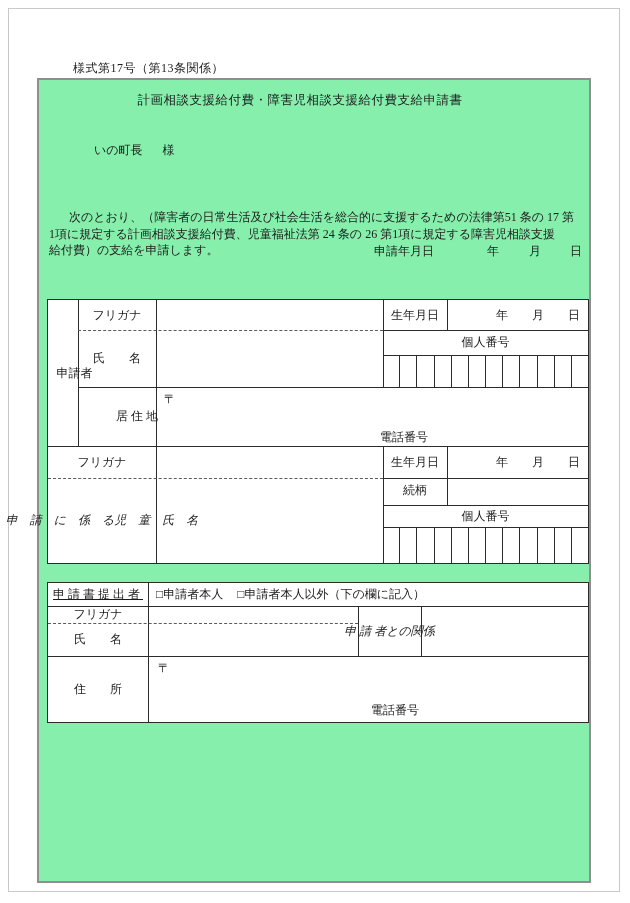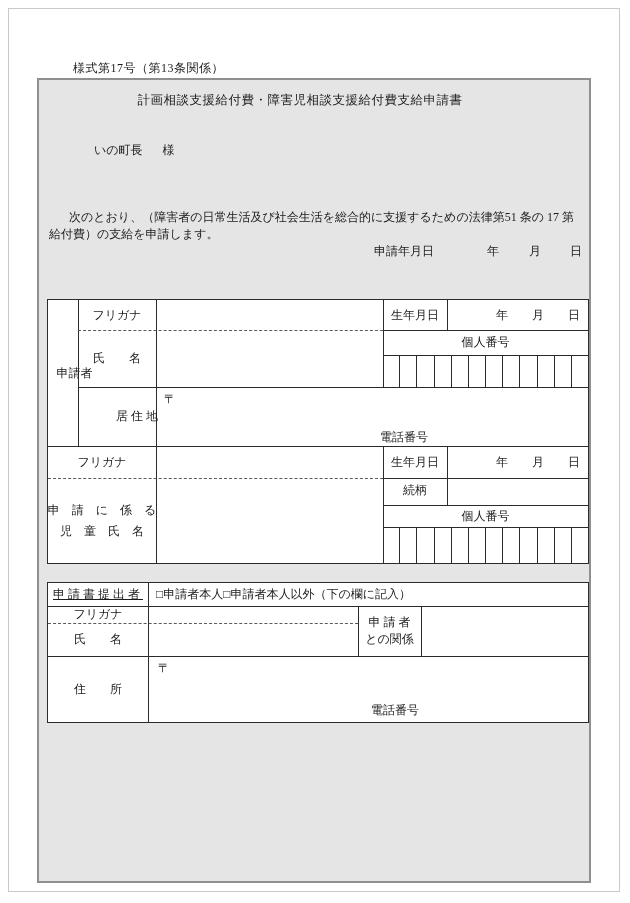--- a/index.html
+++ b/index.html
@@ -6,21 +6,21 @@
   body{
     width:630px;height:903px;position:relative;background:#ffffff;
     font-family:"Liberation Serif","DejaVu Serif",serif;
     color:#1c1c1c;font-size:12px;line-height:1.35;
     -webkit-font-smoothing:antialiased;
   }
   .page-border{position:absolute;left:8px;top:8px;width:612px;height:884px;
     border:1px solid #c9c9c9;box-sizing:border-box;pointer-events:none;}
   .form-number{position:absolute;left:73px;top:60px;letter-spacing:0.5px;}
   .form-box{position:absolute;left:37px;top:78px;width:554px;height:805px;
-    border:2px solid #8f8f8f;box-sizing:border-box;background:#e5e5e5;}
+    border:2px solid #8f8f8f;box-sizing:border-box;background:#86efac;}
   .fb-inner{position:absolute;left:0;top:0;right:0;bottom:0;}
   .title{position:absolute;left:0;right:28px;top:12px;text-align:center;
     font-size:12.5px;letter-spacing:0.5px;}
   .addressee{position:absolute;left:55px;top:62px;}
   .addressee .honorific{display:inline-block;margin-left:20px;}
   .body-text{position:absolute;left:10px;top:93px;width:530px;line-height:16.5px;margin-top:36px;}
   .body-text .l1{text-indent:20px;}
   .date-line{position:absolute;left:0;top:163px;width:554px;height:16px;}
   .date-line span{position:absolute;top:0;}
   .dl-label{left:335px;}
@@ -29,31 +29,31 @@
   .dl-day{left:531px;}
 
   .tbl{position:absolute;border:1px solid #2b2b2b;box-sizing:content-box;background:#fff;}
   .tbl1{left:8px;top:219px;width:540px;height:263px;}
   .tbl2{left:8px;top:502px;width:540px;height:139px;}
   .vl{position:absolute;width:0;border-left:1px solid #2b2b2b;}
   .hl{position:absolute;height:0;border-top:1px solid #2b2b2b;}
   .hl.dashed{border-top:1px dashed #5a5a5a;}
   .cell{position:absolute;display:flex;align-items:center;justify-content:center;
     text-align:center;box-sizing:border-box;white-space:pre;}
-  .cell.col{flex-direction:column;}
+  .cell.col{flex-direction:row;font-style:italic;}
   .cell.right{justify-content:flex-end;}
   .vert-label{width:30px;line-height:20px;letter-spacing:0;}
   .vert-label .stack{width:13px;word-break:break-all;text-align:center;}
   .digit-row{position:absolute;display:flex;}
   .digit-cell{flex:1 1 0;border-left:1px solid #2b2b2b;}
   .digit-cell:first-child{border-left:none;}
   .field{position:absolute;}
   .postal{position:absolute;}
   .phone{position:absolute;}
-  .opts{position:absolute;display:flex;align-items:center;padding-left:8px;
+  .opts{position:absolute;display:flex;gap:14px;align-items:center;padding-left:8px;
     box-sizing:border-box;white-space:pre;}
   .ls3{letter-spacing:3px;}
 </style>
 </head>
 <body>
 
 <div class="page-border"></div>
 
 <div class="form-number">様式第17号（第13条関係）</div>
 
@@ -61,20 +61,21 @@
   <div class="fb-inner">
 
     <div class="title">計画相談支援給付費・障害児相談支援給付費支給申請書</div>
 
     <div class="addressee">
       <span>いの町長</span><span class="honorific">様</span>
     </div>
 
     <div class="body-text">
       <div class="l1">次のとおり、（障害者の日常生活及び社会生活を総合的に支援するための法律第51 条の 17 第</div>
+      <div>1項に規定する計画相談支援給付費、児童福祉法第 24 条の 26 第1項に規定する障害児相談支援</div>
       <div>給付費）の支給を申請します。</div>
     </div>
 
     <div class="date-line">
       <span class="dl-label">申請年月日</span>
       <span class="dl-year">年</span>
       <span class="dl-month">月</span>
       <span class="dl-day">日</span>
       <span class="field" style="left:400px;top:0;width:150px;height:16px;"></span>
     </div>

